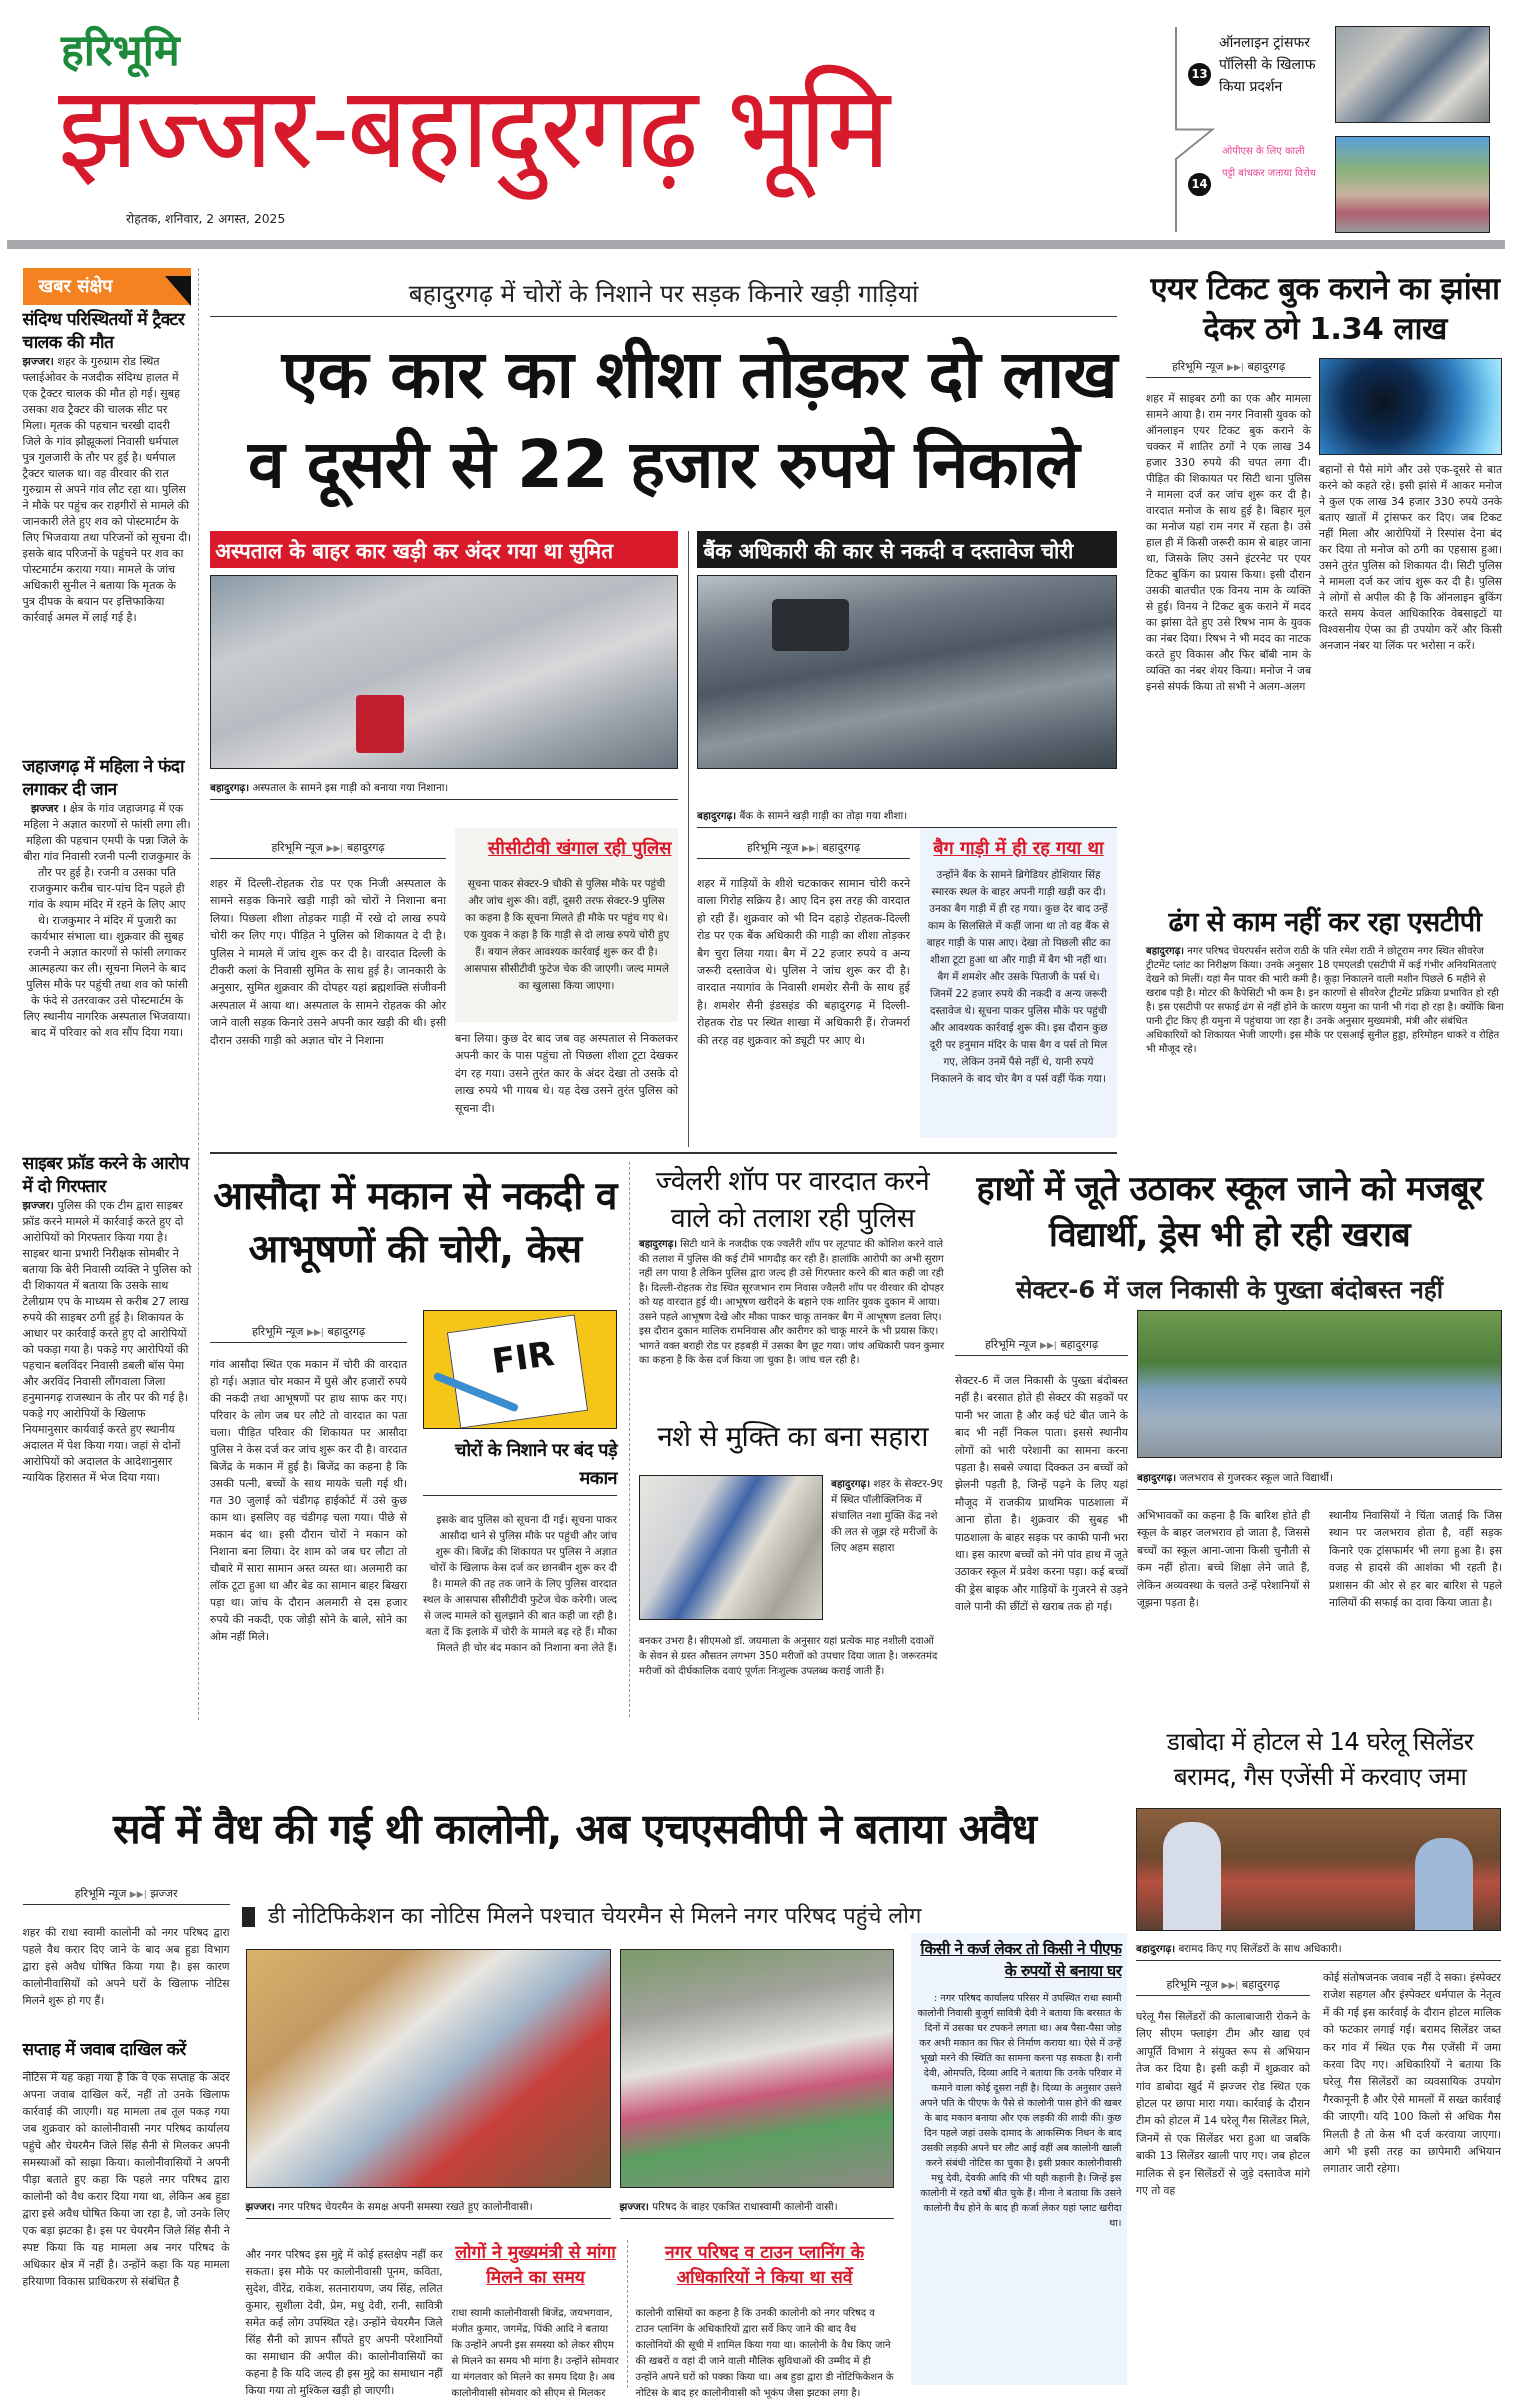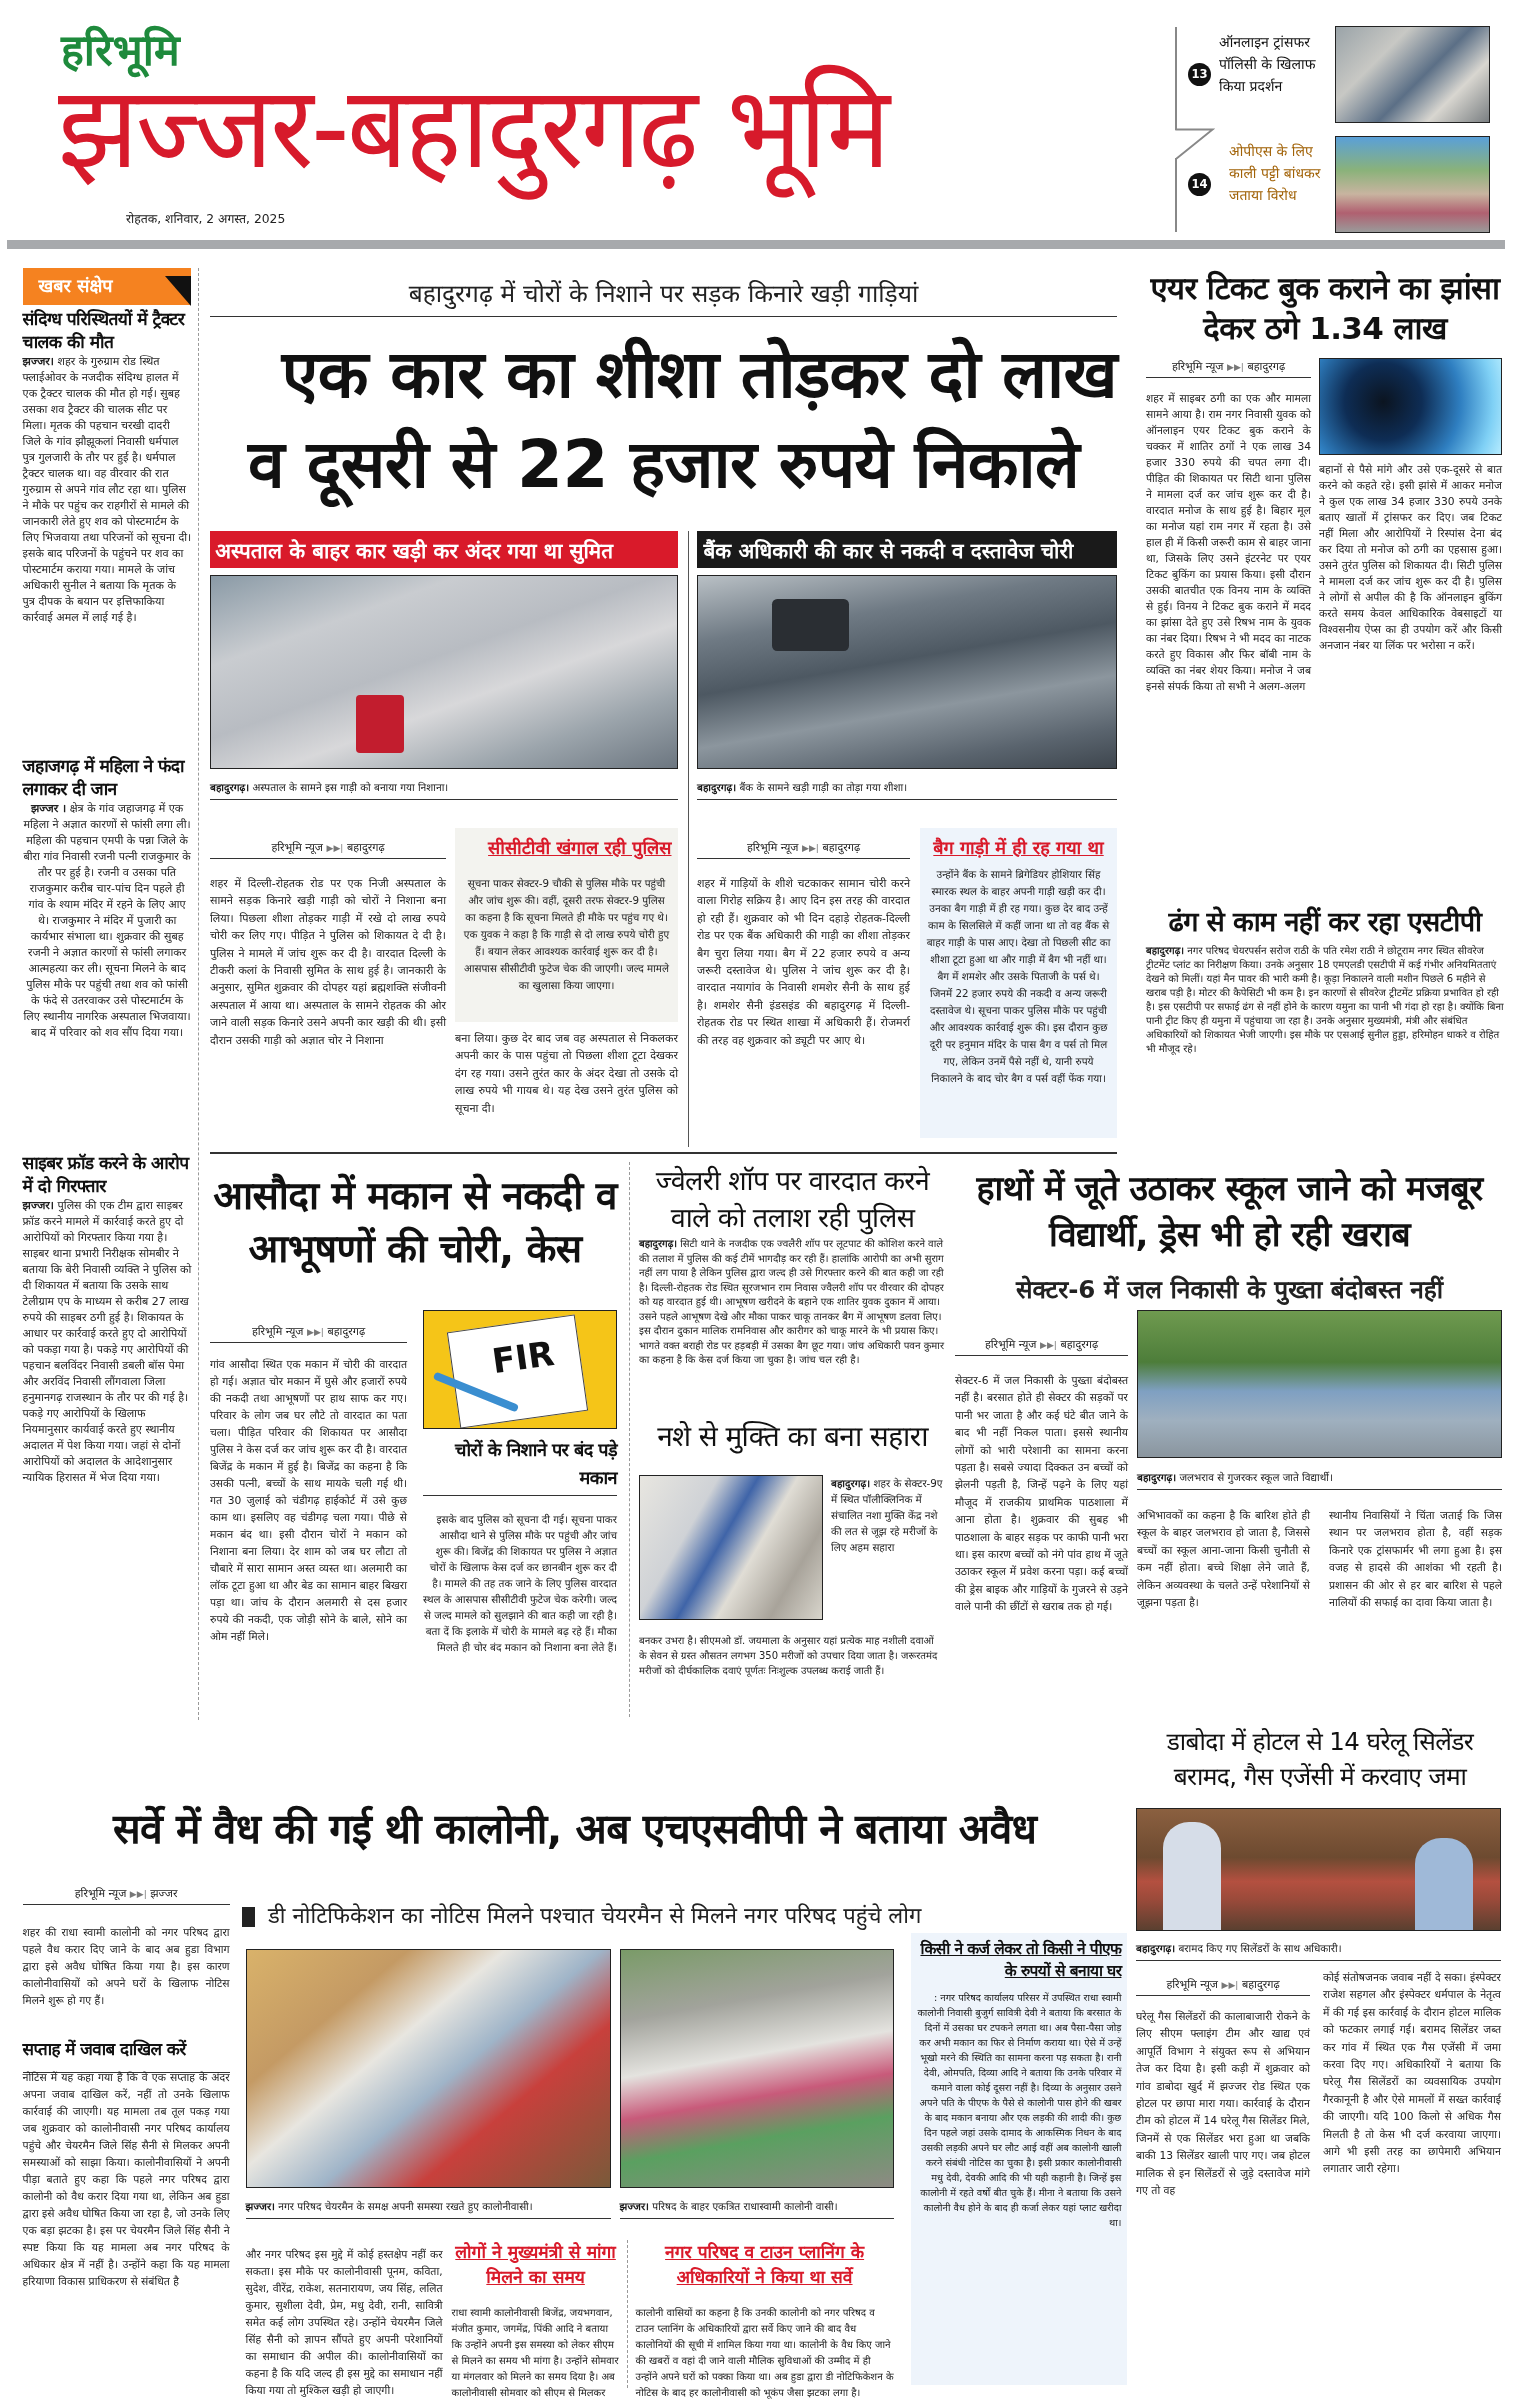--- a/index.html
+++ b/index.html
@@ -34,21 +34,21 @@
       <polyline points="2,5 60,5 4,50" fill="none" stroke="#888" stroke-width="3"></polyline>
     </svg>
 
   <div class="abs" style="left:1188px;top:26px;width:316px;height:100px">
     <div class="abs" style="left:0;top:37px;width:23px;height:23px;border-radius:50%;background:#111;color:#fff;font-weight:bold;font-size:11.6px;text-align:center;line-height:23px">13</div>
     <div class="abs" style="left:31px;top:5.2px;width:97px;font-size:14px;line-height:22px;color:#111">ऑनलाइन ट्रांसफर पॉलिसी के खिलाफ किया प्रदर्शन</div>
     <div class="abs photo" style="left:147px;top:0;width:155px;height:97px;background:linear-gradient(135deg,#9aa3a8 0%,#c8c8c4 30%,#5b6f86 55%,#d8d6d0 75%,#7a7f82 100%)"></div>
   </div>
   <div class="abs" style="left:1188px;top:136px;width:316px;height:100px">
     <div class="abs" style="left:0;top:37px;width:23px;height:23px;border-radius:50%;background:#111;color:#fff;font-weight:bold;font-size:11.6px;text-align:center;line-height:23px">14</div>
-    <div class="abs" style="left:41px;top:3.9px;width:97px;font-size:14px;line-height:22px;color:#a16207">ओपीएस के लिए काली पट्टी बांधकर जताया विरोध</div>
+    <div class="abs" style="left:34px;top:3.9px;width:97px;font-size:10px;line-height:22px;color:#ec4899">ओपीएस के लिए काली पट्टी बांधकर जताया विरोध</div>
     <div class="abs photo" style="left:147px;top:0;width:155px;height:97px;background:linear-gradient(180deg,#5aa0d8 0%,#8ab27a 35%,#c8b4a0 60%,#b06070 80%,#9a9a9a 100%)"></div>
   </div>
 </div>
 
 <div class="abs" style="left:22.6px;top:268px;width:169px;height:1452px">
   <div class="abs" style="left:0;top:0;width:168px;height:37px;background:#f58220">
     <span style="position:absolute;left:16px;top:5.2px;color:#fff;font-weight:bold;font-size:18px">खबर संक्षेप</span>
     <div style="position:absolute;right:0;top:7.7px;width:0;height:0;border-left:26px solid transparent;border-top:30px solid #111"></div>
   </div>
 
@@ -106,21 +106,21 @@
   <div class="abs txt" style="left:245px;top:762px;width:223px;line-height:17.4px">बना लिया। कुछ देर बाद जब वह अस्पताल से निकलकर अपनी कार के पास पहुंचा तो पिछला शीशा टूटा देखकर दंग रह गया। उसने तुरंत कार के अंदर देखा तो उसके दो लाख रुपये भी गायब थे। यह देख उसने तुरंत पुलिस को सूचना दी।</div>
 
   <div class="vline" style="left:478px;top:263px;height:616px;border-left:1.3px solid #555"></div>
 
   <div class="abs" style="left:487px;top:263px;width:420px;height:37px;background:#1a1a1a">
     <span style="position:absolute;left:6.5px;top:5.2px;color:#fff;font-size:20.7px;font-weight:bold;white-space:nowrap">बैंक अधिकारी की कार से नकदी व दस्तावेज चोरी</span>
   </div>
   <div class="abs photo" style="left:487px;top:307px;width:420px;height:194px;background:linear-gradient(170deg,#b9c0c5 0%,#6f7a84 25%,#4d5862 45%,#8c969e 65%,#5a646e 85%,#3e464e 100%)">
     <div style="position:absolute;left:74px;top:22.6px;width:77px;height:52px;background:#2a2e33;border-radius:5.2px"></div>
   </div>
-  <div class="abs caption" style="left:487px;top:507px;width:420px">
+  <div class="abs caption" style="left:487px;top:535px;width:420px">
     <b>बहादुरगढ़।</b>
     <span>बैंक के सामने खड़ी गाड़ी का तोड़ा गया शीशा।</span>
   </div>
   <div class="abs byline" style="left:487px;top:571px;width:213px">
     <span>हरिभूमि न्यूज</span>
     <span class="arr">▶▶|</span>
     <span>बहादुरगढ़</span>
   </div>
   <div class="abs txt" style="left:487px;top:607px;width:213px;line-height:17.4px">शहर में गाड़ियों के शीशे चटकाकर सामान चोरी करने वाला गिरोह सक्रिय है। आए दिन इस तरह की वारदात हो रही हैं। शुक्रवार को भी दिन दहाड़े रोहतक-दिल्ली रोड पर एक बैंक अधिकारी की गाड़ी का शीशा तोड़कर बैग चुरा लिया गया। बैग में 22 हजार रुपये व अन्य जरूरी दस्तावेज थे। पुलिस ने जांच शुरू कर दी है। वारदात नयागांव के निवासी शमशेर सैनी के साथ हुई है। शमशेर सैनी इंडसइंड की बहादुरगढ़ में दिल्ली-रोहतक रोड पर स्थित शाखा में अधिकारी हैं। रोजमर्रा की तरह वह शुक्रवार को ड्यूटी पर आए थे।</div>
   <div class="abs box-blue" style="left:710px;top:560px;width:197px;height:310px;padding:6.5px">

